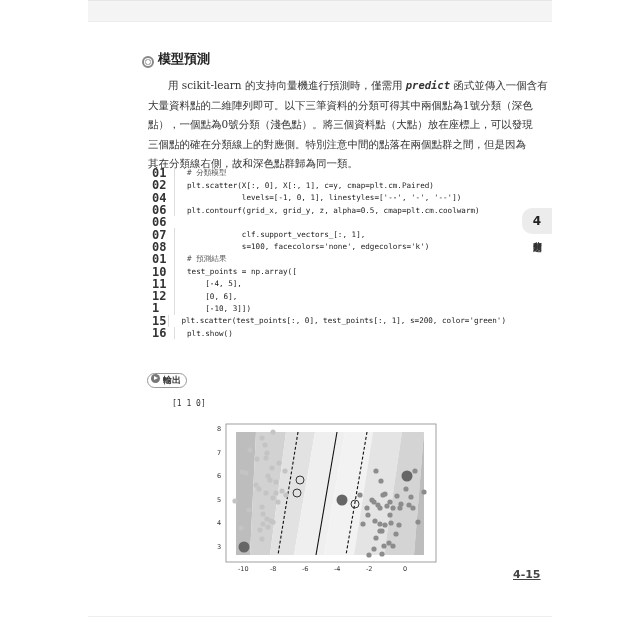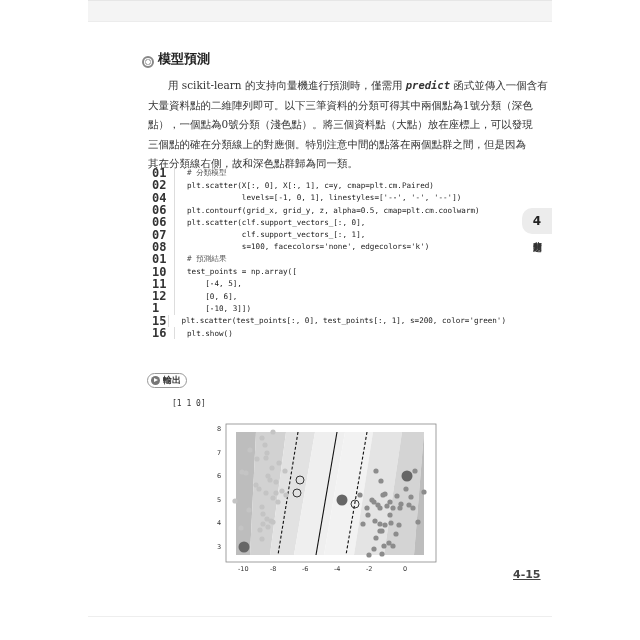--- a/index.html
+++ b/index.html
@@ -20,21 +20,21 @@
     .para .indent { padding-left: 20px; }
     .para .code-word { font-family: "DejaVu Sans Mono", monospace; font-style: italic; font-weight: bold; }
 
     .code-block { position: absolute; left: 146px; top: 167px; width: 360px; }
     .code-line { display: flex; height: 12.3px; align-items: center; }
     .ln { width: 28px; font-family: "DejaVu Sans Mono", monospace; font-size: 12px; font-weight: bold; color: #333; padding-left: 6px; }
     .code { font-family: "DejaVu Sans Mono", monospace; font-size: 7.6px; color: #222; white-space: pre; border-left: 1px solid #ddd; padding-left: 12px; height: 100%; display: flex; align-items: center; }
     .code.comment { color: #555; }
 
     .output-badge { position: absolute; left: 147px; top: 373px; height: 15px; width: 40px; border: 1px solid #999; border-radius: 8px;
-      display: flex; align-items: center; gap: 3px; padding-left: 3px; background: #fff; }
+      display: flex; align-items: flex-start; gap: 3px; padding-left: 3px; background: #fff; }
     .output-icon { width: 9px; height: 9px; border-radius: 50%; background: #777; position: relative; }
     .output-icon::after { content: ""; position: absolute; left: 3px; top: 2px; border-left: 4px solid #fff; border-top: 2.5px solid transparent; border-bottom: 2.5px solid transparent; }
     .output-label { font-size: 9px; font-weight: bold; color: #333; }
     .output-result { position: absolute; left: 172px; top: 399px; font-family: "DejaVu Sans Mono", monospace; font-size: 8px; font-weight: normal; color: #333; }
 
     .chart { position: absolute; left: 210px; top: 418px; width: 230px; height: 160px; }
 
     .chapter-tab { position: absolute; left: 522px; top: 208px; width: 30px; height: 26px; background: #ececec; border-radius: 10px 0 0 10px;
       display: flex; align-items: center; justify-content: center; }
     .chapter-num { font-size: 12px; font-weight: bold; color: #222; }
@@ -74,21 +74,20 @@
     <div class="code-line">
       <span class="ln">04</span>
       <span class="code">            levels=[-1, 0, 1], linestyles=['--', '-', '--'])</span>
     </div>
     <div class="code-line">
       <span class="ln">06</span>
       <span class="code">plt.contourf(grid_x, grid_y, z, alpha=0.5, cmap=plt.cm.coolwarm)</span>
     </div>
     <div class="code-line">
       <span class="ln">06</span>
-      <span class="code">plt.scatter(clf.support_vectors_[:, 0],</span>
     </div>
     <div class="code-line">
       <span class="ln">07</span>
       <span class="code">            clf.support_vectors_[:, 1],</span>
     </div>
     <div class="code-line">
       <span class="ln">08</span>
       <span class="code">            s=100, facecolors='none', edgecolors='k')</span>
     </div>
     <div class="code-line">

